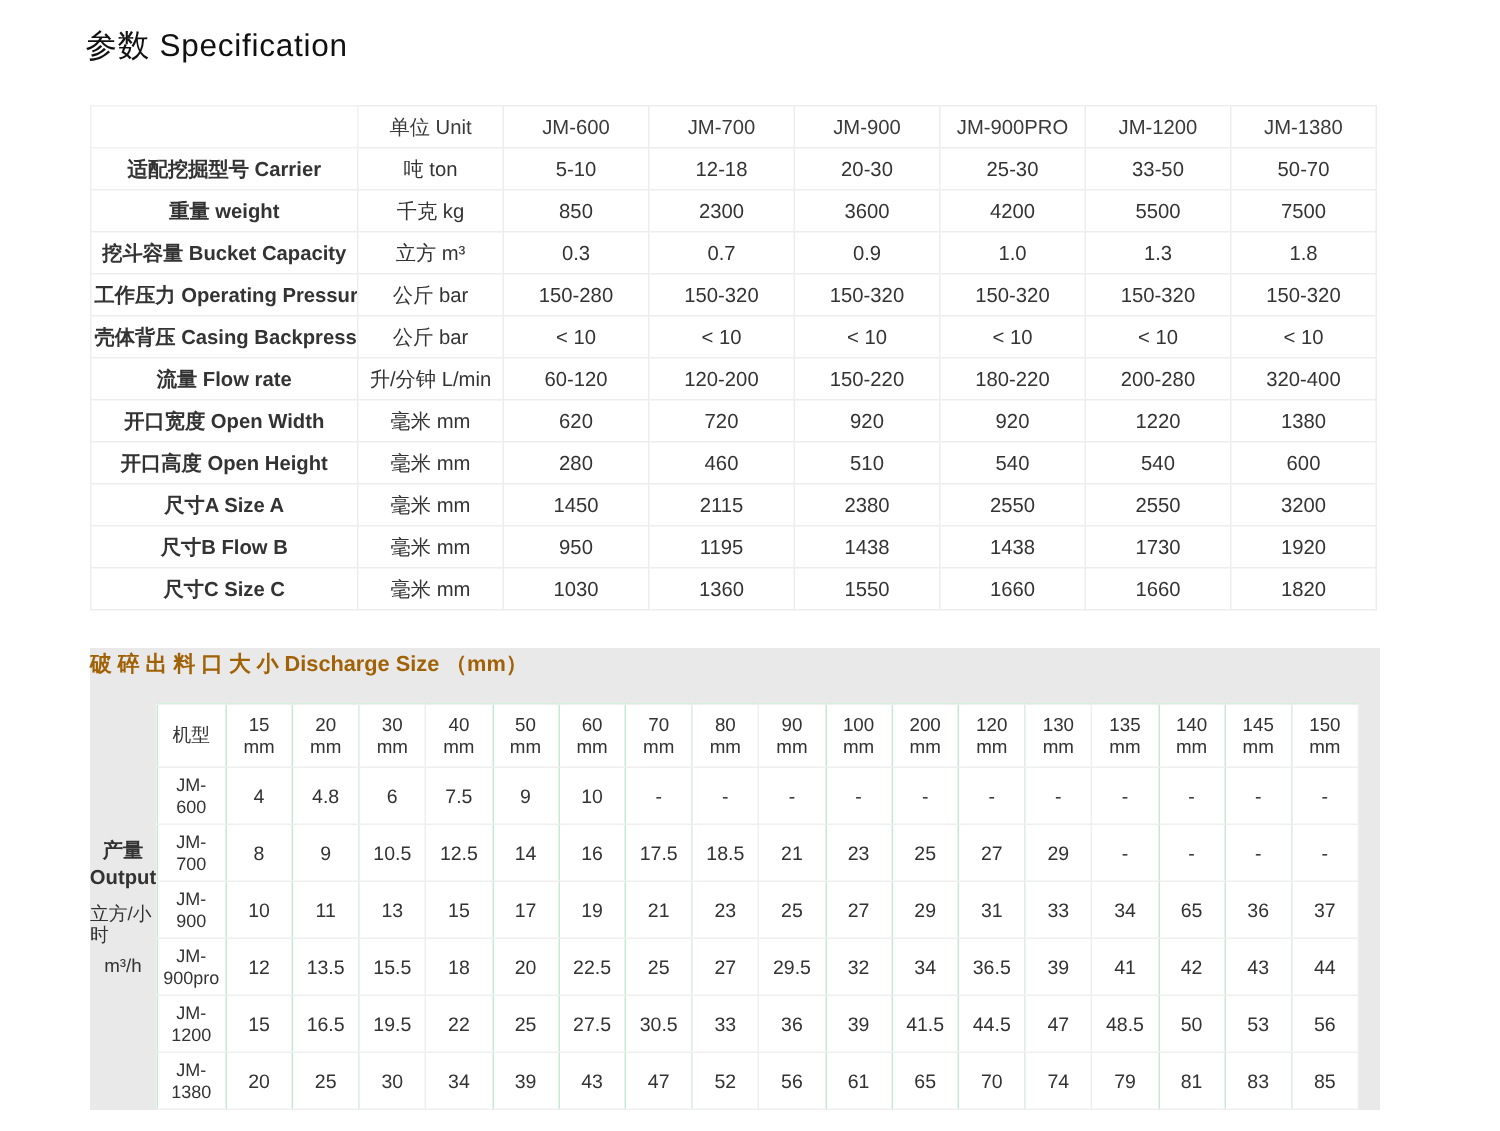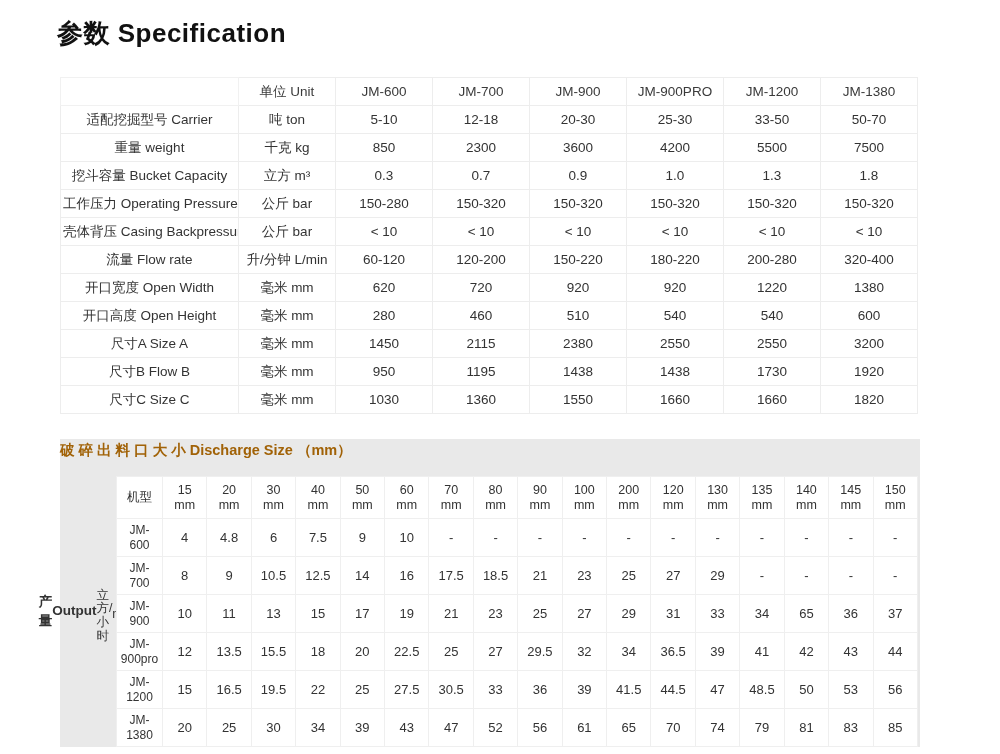--- a/index.html
+++ b/index.html
@@ -1,36 +1,36 @@
 <!DOCTYPE html>
 <html><head>
 <meta charset="utf-8">
 <style>
   html,body{margin:0;padding:0;background:#fff;}
   body{font-family:"Liberation Sans","DejaVu Sans",sans-serif;color:#333;}
   .page{position:relative;width:1000px;height:754px;box-sizing:border-box;
         padding:16px 0 0 57px;background:#fff;overflow:hidden;}
-  .page-title{font-size:26px;font-weight:700;color:#111;margin:0;letter-spacing:0.5px;}
+  .page-title{font-size:21px;font-weight:400;color:#111;margin:0;letter-spacing:0.5px;}
 
   
   table.spec{border-collapse:collapse;table-layout:fixed;width:728px;
              margin:26px 0 0 3px;font-size:13.5px;color:#333;}
   table.spec th,table.spec td{border:1px solid #ededed;height:27px;text-align:center;
              font-weight:400;padding:0 2px;background:#fff;overflow:hidden;white-space:nowrap;}
   table.spec thead th{color:#3a3a3a;}
   table.spec .corner{border:1px solid #f1f1f1;}
-  table.spec tbody th{font-weight:400;}
+  table.spec tbody th{font-weight:700;}
   table.spec td.val, table.spec thead th{font-weight:500;}
 
   
   .discharge{width:860px;margin:25px 0 0 3px;background:#e9e9e9;}
   .d-title{height:37px;line-height:23px;font-weight:700;
            font-size:14.5px;color:#a16207;}
   .d-flex{display:flex;}
-  .d-left{width:56px;display:flex;flex-direction:row;justify-content:center;
+  .d-left{width:44px;display:flex;flex-direction:column;justify-content:center;
           align-items:center;font-size:12.5px;color:#333;}
   .d-left .b{font-weight:700;font-size:13.5px;line-height:1.35;}
   .d-left .u{margin-top:9px;line-height:1.1;}
   .d-left .u2{margin-top:7px;line-height:1.1;}
   table.dtable{border-collapse:collapse;table-layout:fixed;width:802px;
                background:#86efac;font-size:13px;color:#333;}
   table.dtable th,table.dtable td{border:1px solid #efefef;text-align:center;
                font-weight:400;padding:0;background:#fff;overflow:hidden;}
   table.dtable thead th{height:41px;font-size:12.5px;line-height:1.15;}
   table.dtable tbody th{height:37px;font-size:12px;line-height:1.25;}

